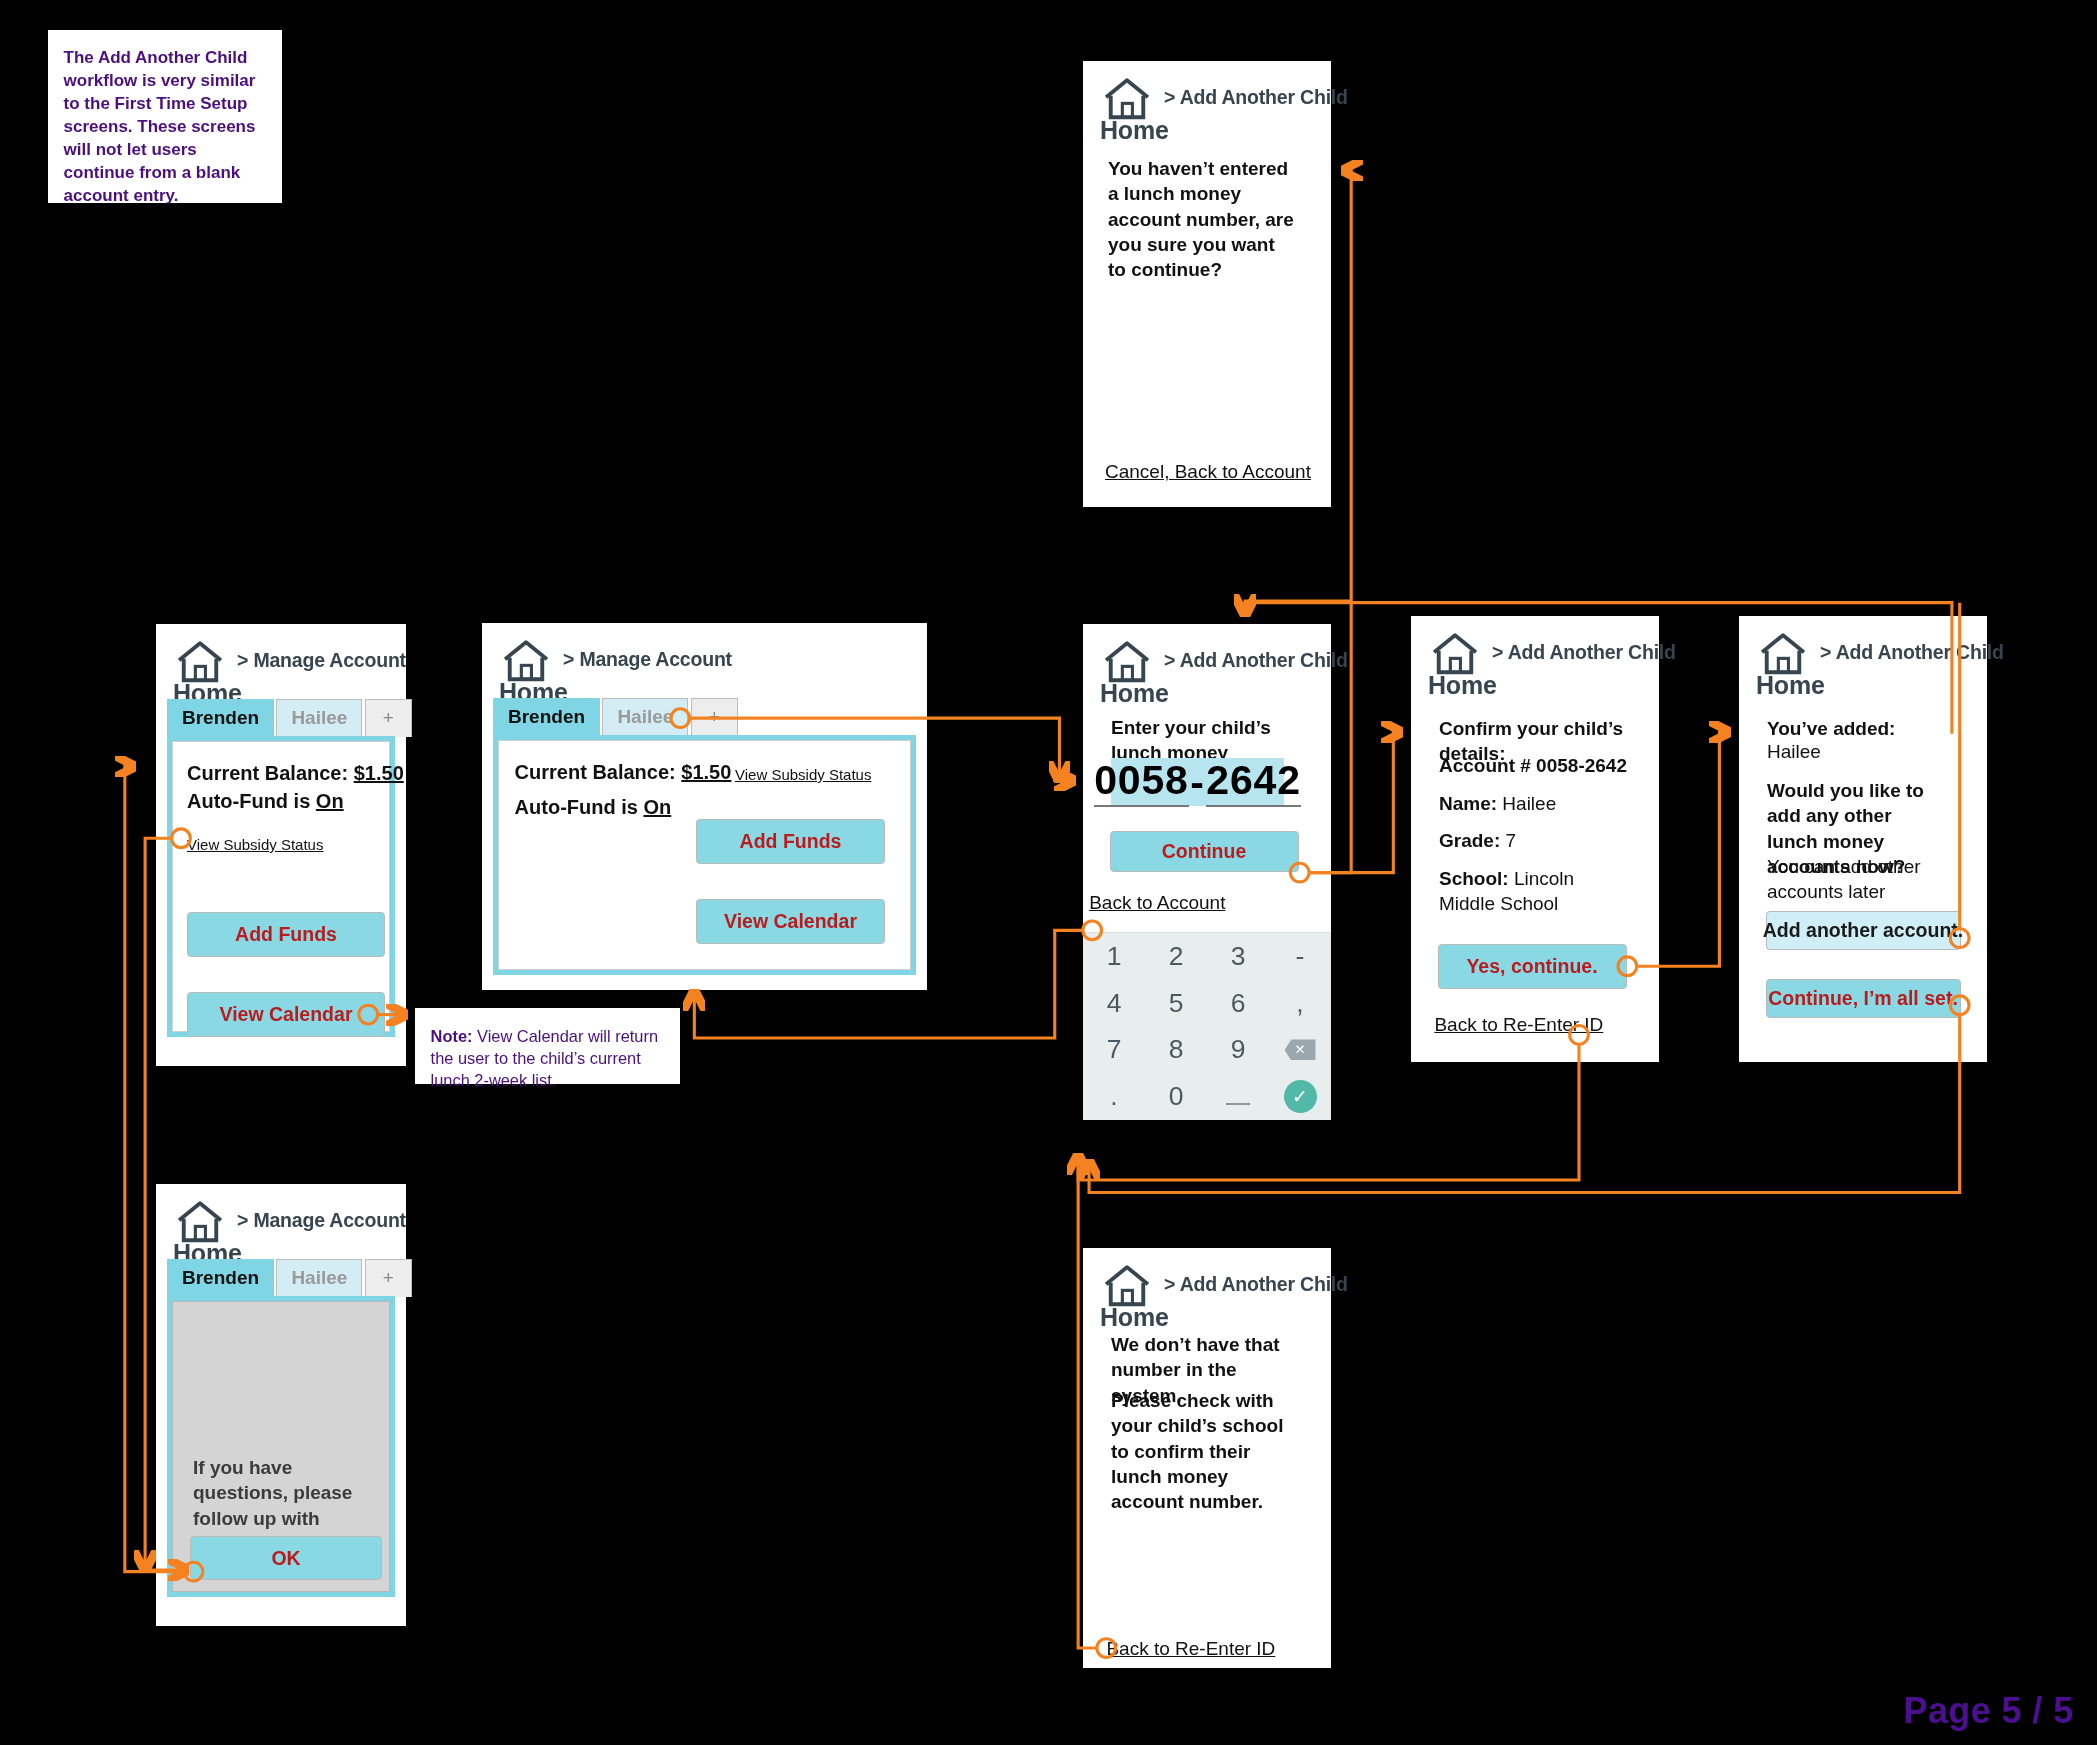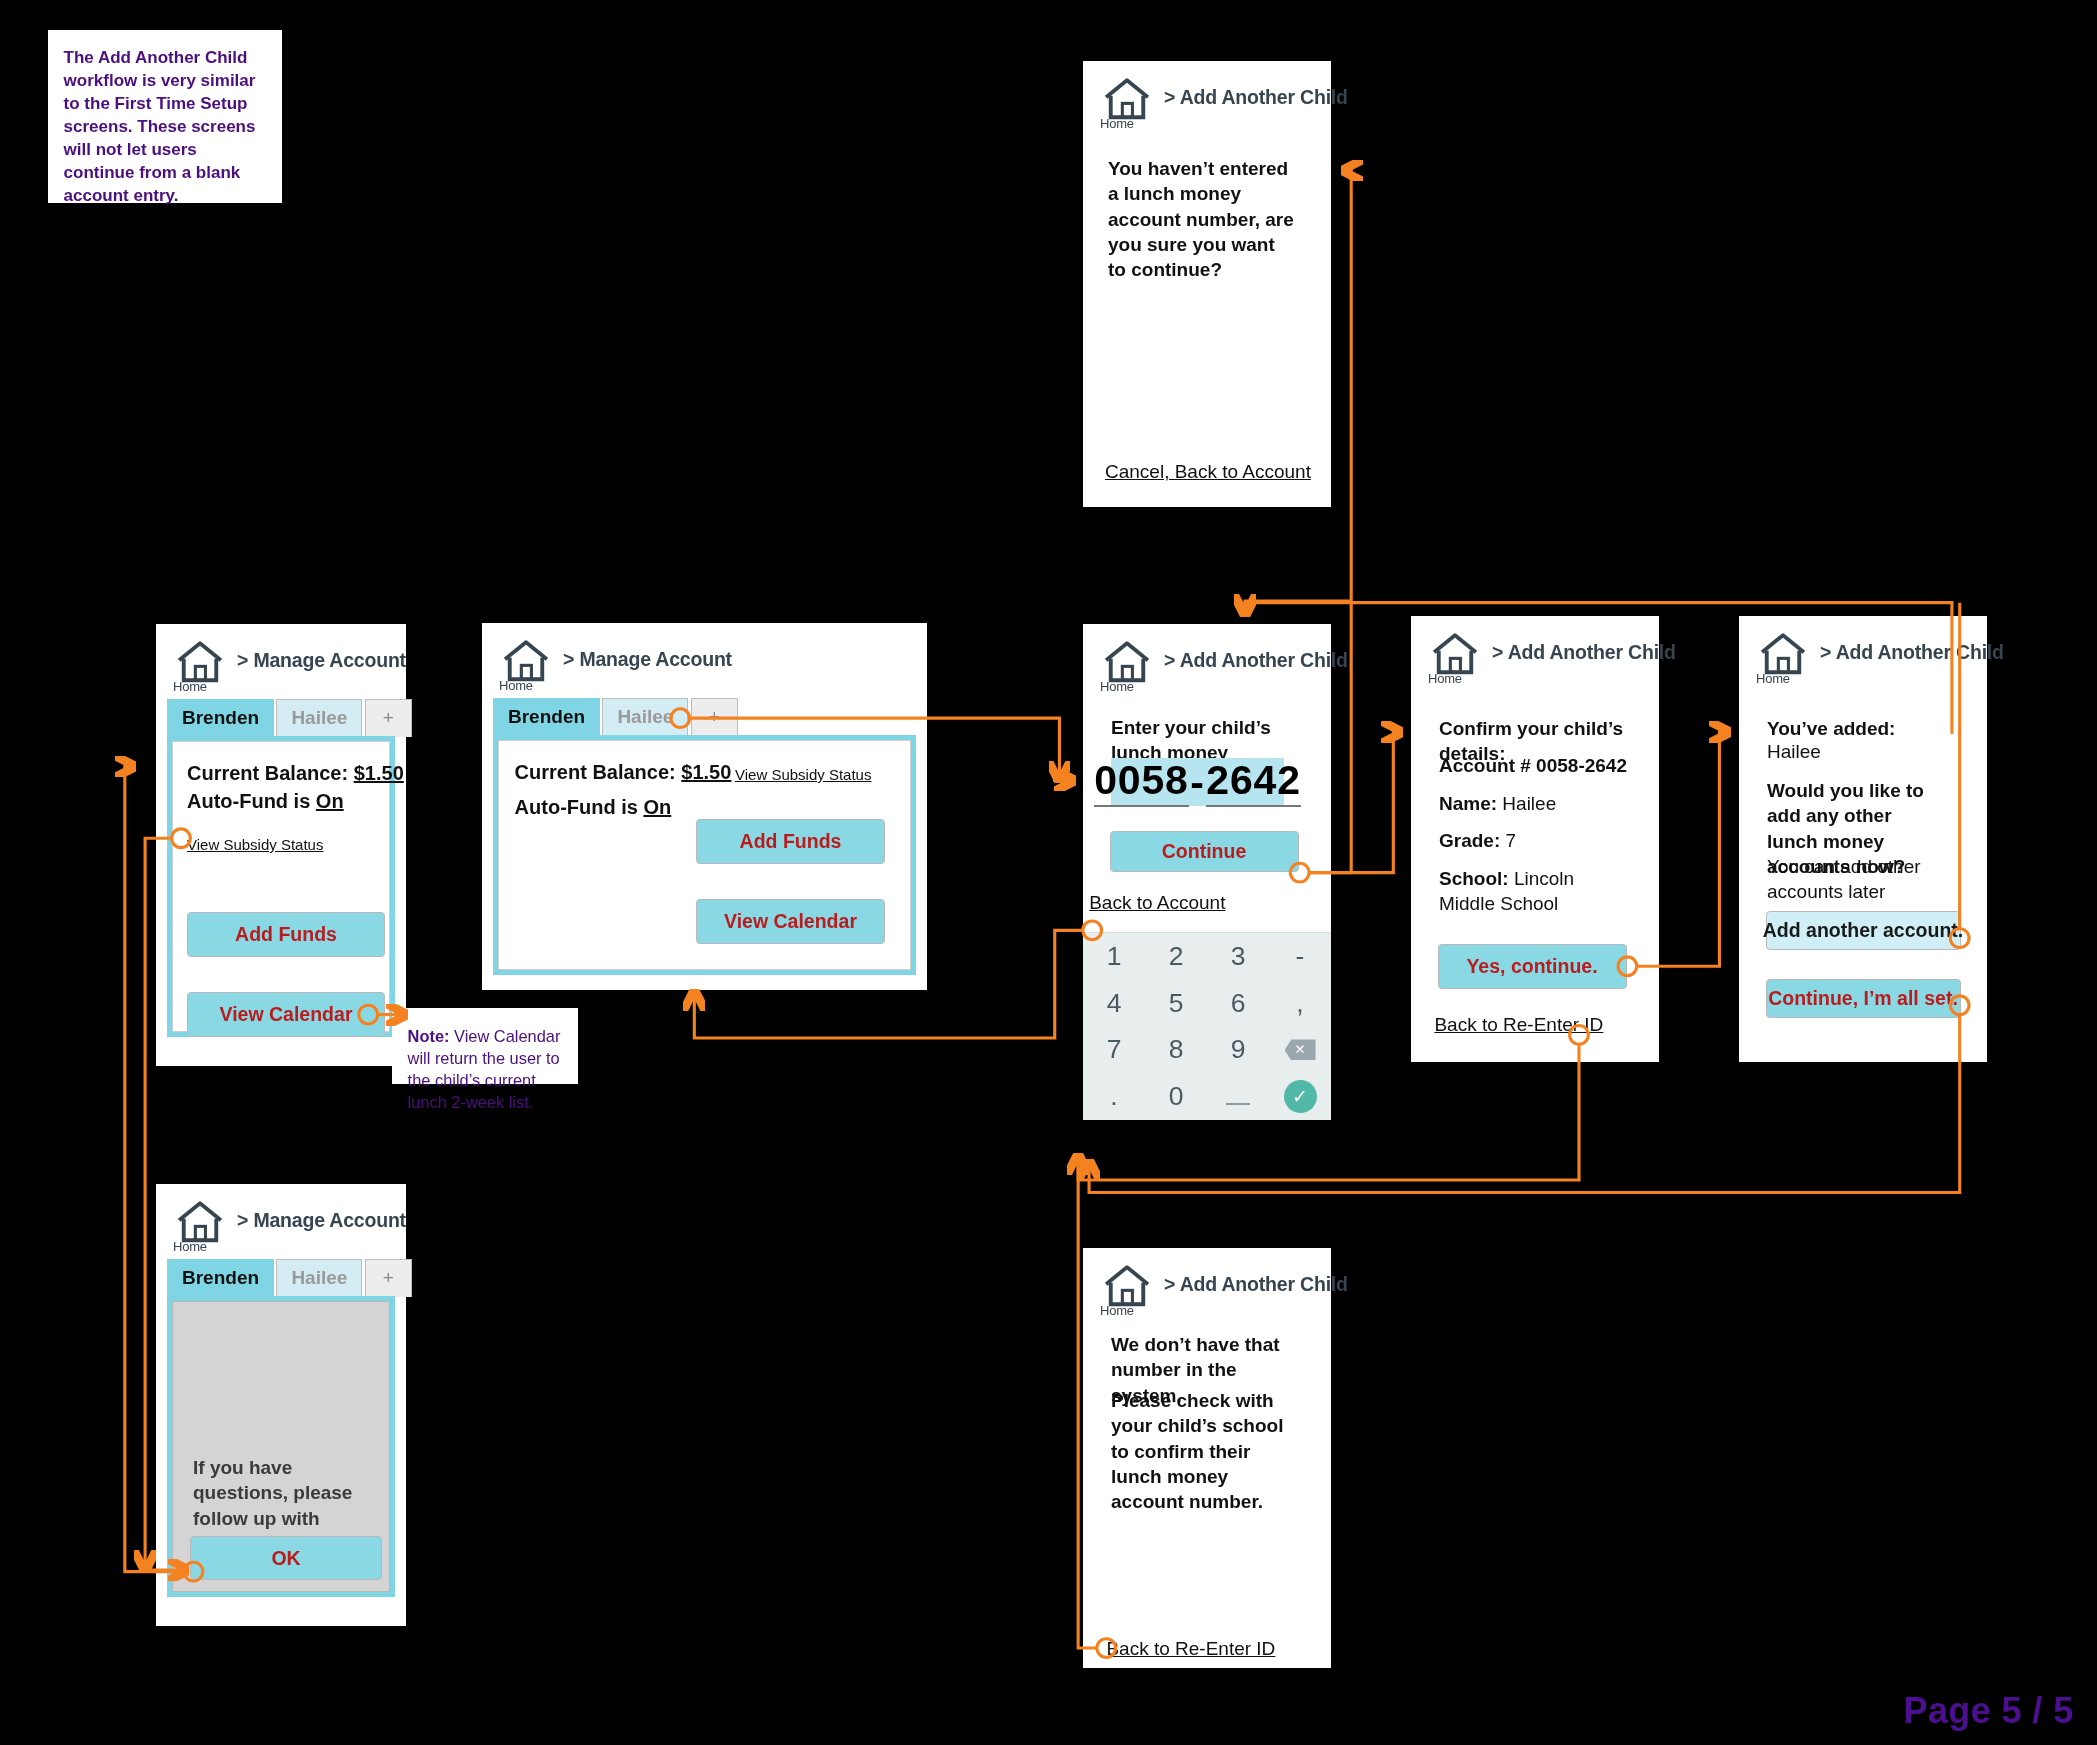--- a/index.html
+++ b/index.html
@@ -14,21 +14,21 @@
   
   .screen {
     position: absolute;
     background: #ffffff;
     z-index: 5;
   }
   .hdr { position: relative; padding: 17px 0 0 20px; height: 75px; }
   .home-icon { position: absolute; left: 20px; top: 15.6px; width: 48px; height: 45px; }
   .home-label {
     position: absolute; left: 17px; top: 55px;
-    font-size: 13px; font-weight: normal; color: #36454f;
+    font-size: 25px; font-weight: bold; color: #36454f;
     letter-spacing: -0.2px;
   }
   .crumb {
     position: absolute; left: 81px; top: 25px;
     font-size: 19.5px; font-weight: bold; color: #36454f;
     white-space: nowrap; letter-spacing: -0.2px;
   }
 
   
   .tabs { position: absolute; display: flex; align-items: flex-end; }
@@ -227,21 +227,21 @@
         <div class="auto" style="left:15.6px; top:55px;">
           <span>Auto-Fund is </span><span class="u">On</span>
         </div>
         <div class="link" style="left:236px; top:25px;">View Subsidy Status</div>
         <div class="btn" style="left:197px; top:78px; width:189px; height:45px;">Add Funds</div>
         <div class="btn" style="left:197px; top:158px; width:189px; height:45px;">View Calendar</div>
       </div>
     </div>
   </div>
 
-  <div class="note" style="left:392px; top:1008px; width:186px; height:76px;">
+  <div class="note" style="left:415px; top:1008px; width:265px; height:76px;">
     <b>Note:</b><span> View Calendar will return the user to the child’s current lunch 2-week list.</span>
   </div>
 
   <div class="screen" style="left:1083px; top:624px; width:248px; height:496px;">
     <div class="hdr">
       <svg class="home-icon" viewBox="0 0 62 58">
         <path d="M4 26 L31 4 L58 26" stroke="#36454f" stroke-width="5" fill="none" stroke-linejoin="round"></path>
         <path d="M10 24 V52 H52 V24" stroke="#36454f" stroke-width="5" fill="none"></path>
         <rect x="25" y="34" width="13" height="18" stroke="#36454f" stroke-width="4" fill="none"></rect>
       </svg>

